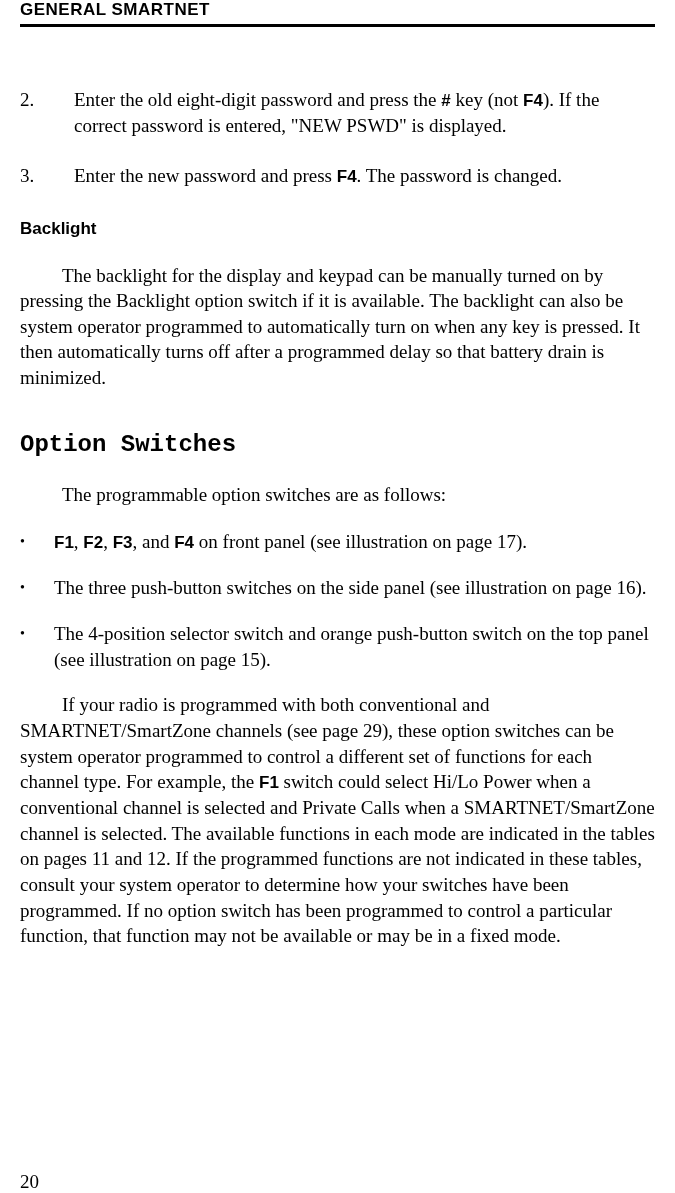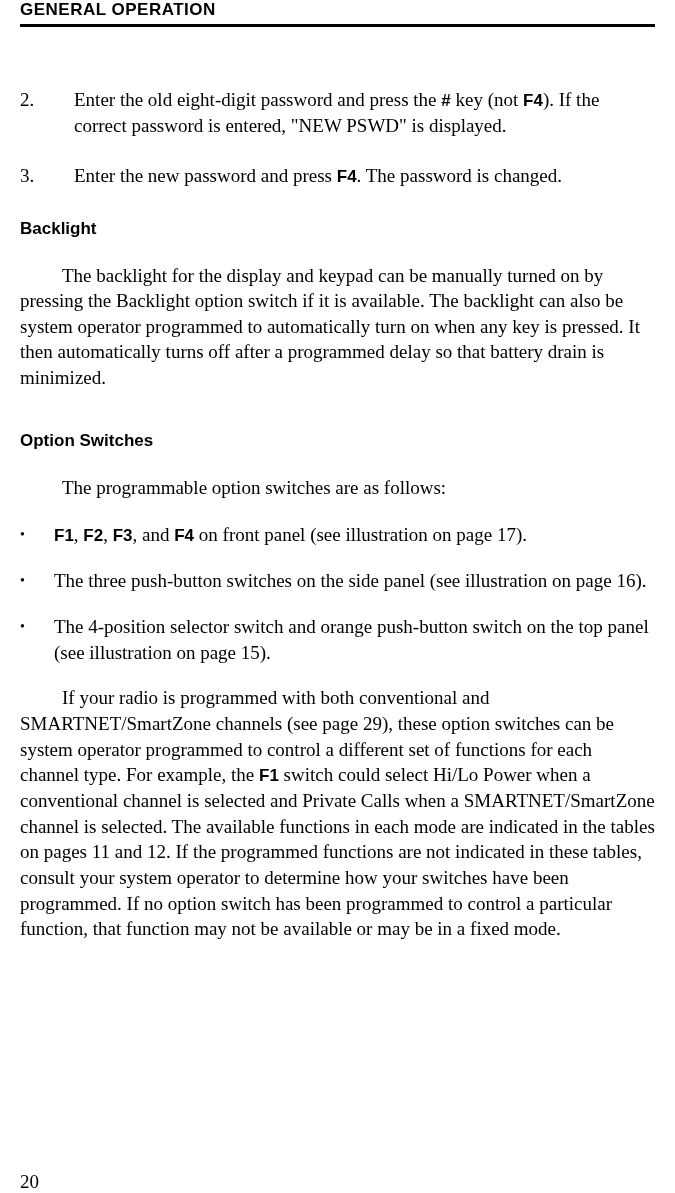--- a/index.html
+++ b/index.html
@@ -39,23 +39,23 @@
       margin-left: 20px;
     }
     .section-heading {
       font-family: Liberation Sans, sans-serif;
       font-weight: bold;
       font-size: 17px;
       margin-top: 30px;
       margin-bottom: 24px;
     }
     .section-heading-large {
-      font-family: Liberation Sans, sans-serif;
+      font-family: Liberation Mono, monospace;
       font-weight: bold;
-      font-size: 17px;
+      font-size: 24px;
       margin-top: 40px;
       margin-bottom: 24px;
     }
     .body-para {
       font-size: 19px;
       line-height: 1.35;
       margin-bottom: 8px;
     }
     .body-para .indent {
       display: inline-block;
@@ -84,21 +84,21 @@
     .page-number {
       position: absolute;
       bottom: 0;
       left: 20px;
       font-size: 19px;
     }
   </style>
 </head>
 <body>
 
-<div class="header">GENERAL OPERATION</div>
+<div class="header">GENERAL SMARTNET</div>
 
 <div class="numbered-item">
   <div class="num">2.</div>
   <div class="content">
     <span>Enter the old eight-digit password and press the </span><span class="bold">#</span><span> key (not </span><span class="bold">F4</span><span>). If the correct password is entered, "NEW PSWD" is displayed.</span>
   </div>
 </div>
 
 <div class="numbered-item">
   <div class="num">3.</div>

